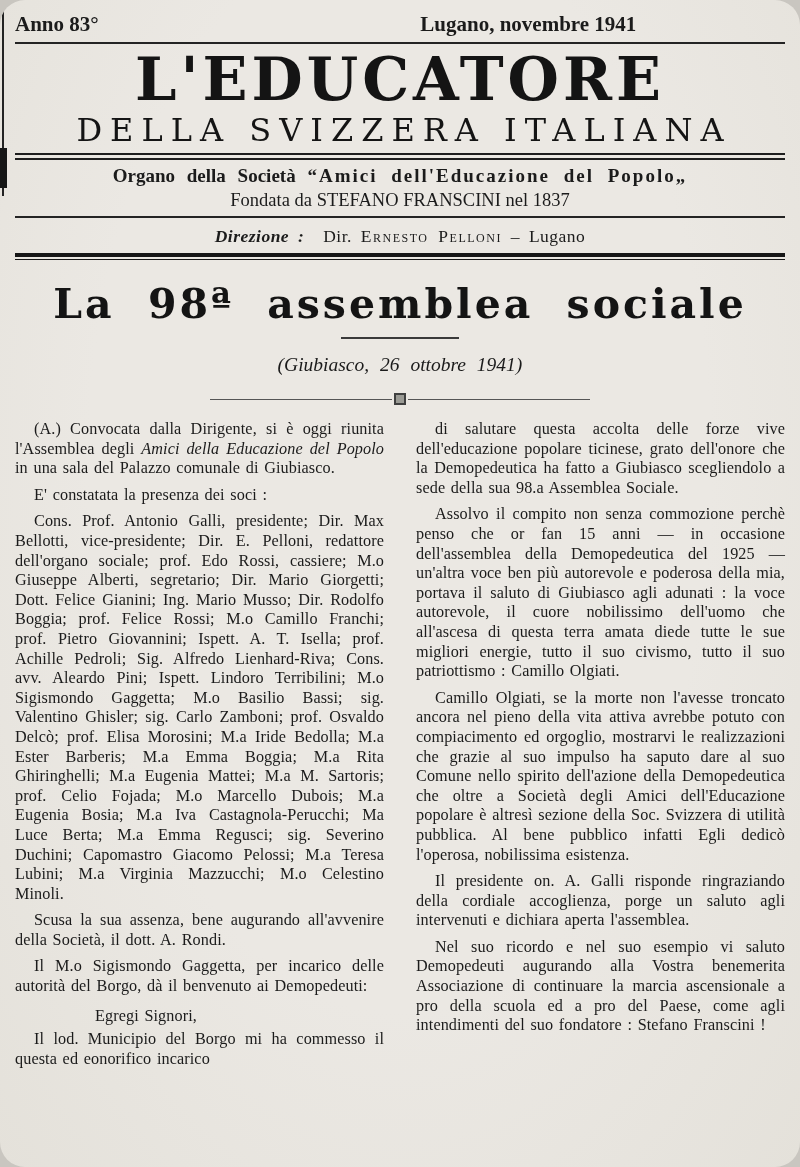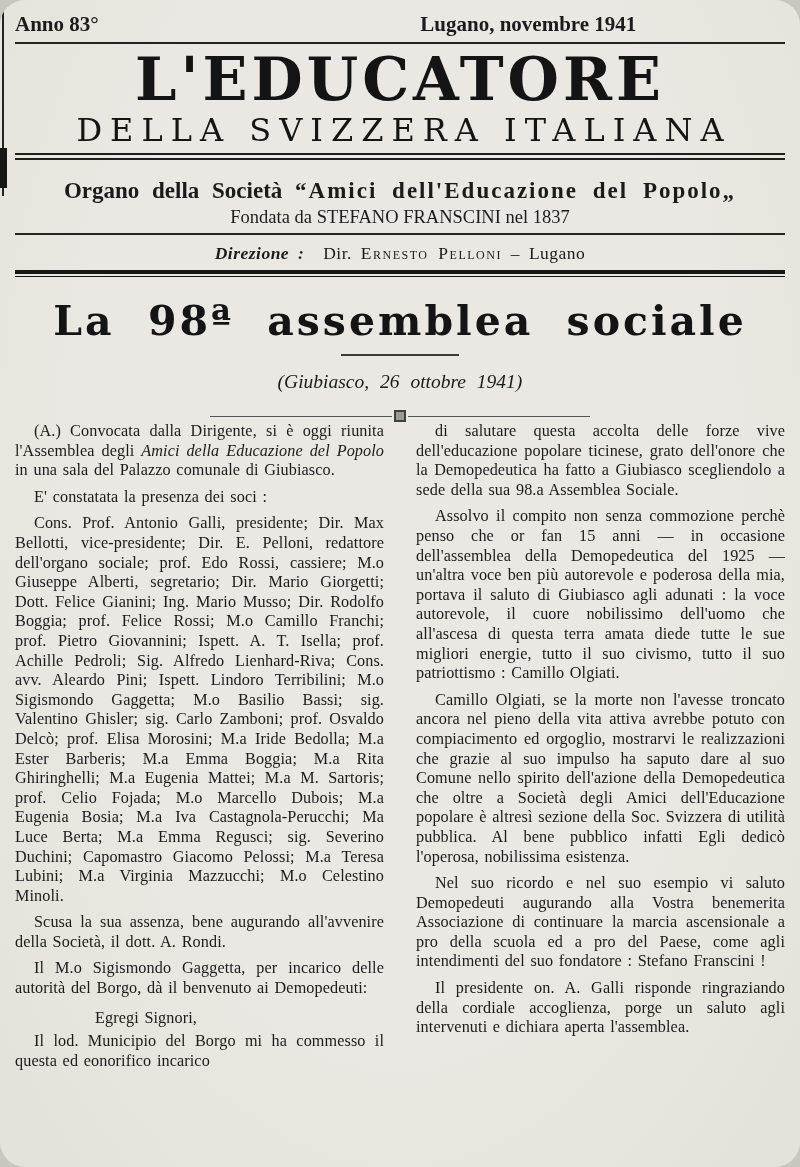--- a/index.html
+++ b/index.html
@@ -37,21 +37,21 @@
   }
   .masthead-subtitle{
     margin:6px 0 0 0;
     font-family:"DejaVu Serif", serif;
     font-weight:normal;font-size:32px;line-height:1;
     text-align:center;letter-spacing:8px;text-indent:8px;
     color:#141414;
   }
   .rule-double{margin-top:7px;height:3px;border-top:2px solid #1e1e1e;border-bottom:2px solid #1e1e1e;}
 
-  .organ-line{margin-top:18px;text-align:center;font-weight:bold;font-size:23px;word-spacing:7px;}
+  .organ-line{margin-top:5px;text-align:center;font-weight:bold;font-size:19px;word-spacing:7px;}
   .organ-quoted{letter-spacing:2px;}
   .founded-line{margin-top:3px;text-align:center;font-size:18.5px;}
 
   .direzione-line{margin-top:8px;text-align:center;font-size:17.5px;letter-spacing:.5px;word-spacing:4px;padding-bottom:6px;}
   .direzione-label{font-style:italic;font-weight:bold;margin-right:10px;}
   .direzione-name{font-variant:small-caps;letter-spacing:1.5px;}
   .rule-thick{height:2px;border-top:4px solid #171717;border-bottom:1px solid #171717;}
 
   
   .article-title{
@@ -61,21 +61,21 @@
     text-align:center;letter-spacing:3px;word-spacing:16px;
     color:#141414;
   }
   .title-underline{width:118px;border-top:2px solid #3a3a3a;margin:12px auto 0 auto;}
   .dateline{margin-top:15px;text-align:center;font-style:italic;font-size:19.5px;word-spacing:6px;}
   .ornament{display:flex;align-items:center;justify-content:center;margin:17px auto 0 auto;width:380px;}
   .ornament .orn-line{flex:1;border-top:1.5px solid #555;}
   .ornament .orn-square{width:8px;height:8px;border:2px solid #3f3f3f;background:#9a9a94;margin:0 2px;}
 
   
-  .columns{display:flex;gap:32px;}
+  .columns{display:flex;gap:32px;margin-top:15px;}
   .col{flex:1;font-size:16.2px;line-height:1.21;text-align:justify;word-spacing:1.5px;letter-spacing:.1px;}
   .col p.para{margin:0 0 7px 0;text-indent:19px;}
   .col p.salutation{text-indent:80px;margin-top:10px;margin-bottom:4px;}
   .it{font-style:italic;}
 </style>
 </head>
 <body>
 
 <div class="page">
 
@@ -125,18 +125,18 @@
         <p class="para"><span>Cons. Prof. Antonio Galli, presidente; Dir. Max Bellotti, vice-presidente; Dir. E. Pelloni, redattore dell'organo sociale; prof. Edo Rossi, cassiere; M.o Giuseppe Alberti, segretario; Dir. Mario Giorgetti; Dott. Felice Gianini; Ing. Mario Musso; Dir. Rodolfo Boggia; prof. Felice Rossi; M.o Camillo Franchi; prof. Pietro Giovannini; Ispett. A. T. Isella; prof. Achille Pedroli; Sig. Alfredo Lienhard-Riva; Cons. avv. Aleardo Pini; Ispett. Lindoro Terribilini; M.o Sigismondo Gaggetta; M.o Basilio Bassi; sig. Valentino Ghisler; sig. Carlo Zamboni; prof. Osvaldo Delcò; prof. Elisa Morosini; M.a Iride Bedolla; M.a Ester Barberis; M.a Emma Boggia; M.a Rita Ghiringhelli; M.a Eugenia Mattei; M.a M. Sartoris; prof. Celio Fojada; M.o Marcello Dubois; M.a Eugenia Bosia; M.a Iva Castagnola-Perucchi; Ma Luce Berta; M.a Emma Regusci; sig. Severino Duchini; Capomastro Giacomo Pelossi; M.a Teresa Lubini; M.a Virginia Mazzucchi; M.o Celestino Minoli.</span></p>
         <p class="para"><span>Scusa la sua assenza, bene augurando all'avvenire della Società, il dott. A. Rondi.</span></p>
         <p class="para"><span>Il M.o Sigismondo Gaggetta, per incarico delle autorità del Borgo, dà il benvenuto ai Demopedeuti:</span></p>
         <p class="para salutation"><span>Egregi Signori,</span></p>
         <p class="para"><span>Il lod. Municipio del Borgo mi ha commesso il questa ed eonorifico incarico</span></p>
       </div>
     <div class="col">
         <p class="para"><span>di salutare questa accolta delle forze vive dell'educazione popolare ticinese, grato dell'onore che la Demopedeutica ha fatto a Giubiasco scegliendolo a sede della sua 98.a Assemblea Sociale.</span></p>
         <p class="para"><span>Assolvo il compito non senza commozione perchè penso che or fan 15 anni — in occasione dell'assemblea della Demopedeutica del 1925 — un'altra voce ben più autorevole e poderosa della mia, portava il saluto di Giubiasco agli adunati : la voce autorevole, il cuore nobilissimo dell'uomo che all'ascesa di questa terra amata diede tutte le sue migliori energie, tutto il suo civismo, tutto il suo patriottismo : Camillo Olgiati.</span></p>
         <p class="para"><span>Camillo Olgiati, se la morte non l'avesse troncato ancora nel pieno della vita attiva avrebbe potuto con compiacimento ed orgoglio, mostrarvi le realizzazioni che grazie al suo impulso ha saputo dare al suo Comune nello spirito dell'azione della Demopedeutica che oltre a Società degli Amici dell'Educazione popolare è altresì sezione della Soc. Svizzera di utilità pubblica. Al bene pubblico infatti Egli dedicò l'operosa, nobilissima esistenza.</span></p>
+        <p class="para"><span>Il presidente on. A. Galli risponde ringraziando della cordiale accoglienza, porge un saluto agli intervenuti e dichiara aperta l'assemblea.</span></p>
         <p class="para"><span>Nel suo ricordo e nel suo esempio vi saluto Demopedeuti augurando alla Vostra benemerita Associazione di continuare la marcia ascensionale a pro della scuola ed a pro del Paese, come agli intendimenti del suo fondatore : Stefano Franscini !</span></p>
-        <p class="para"><span>Il presidente on. A. Galli risponde ringraziando della cordiale accoglienza, porge un saluto agli intervenuti e dichiara aperta l'assemblea.</span></p>
       </div>
   </div>
 
 </div>
 
 </body></html>

